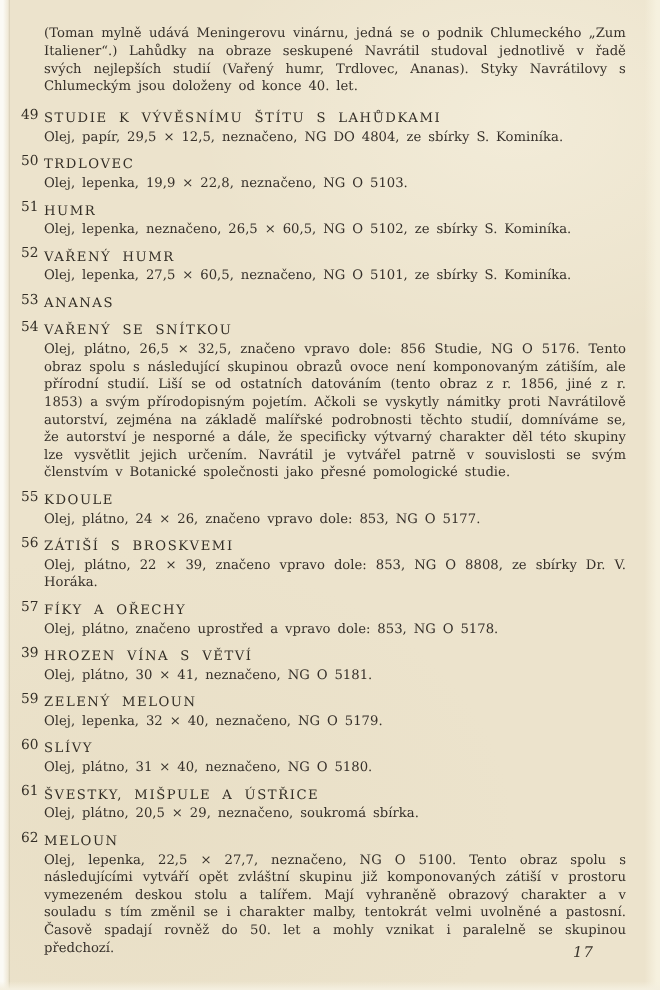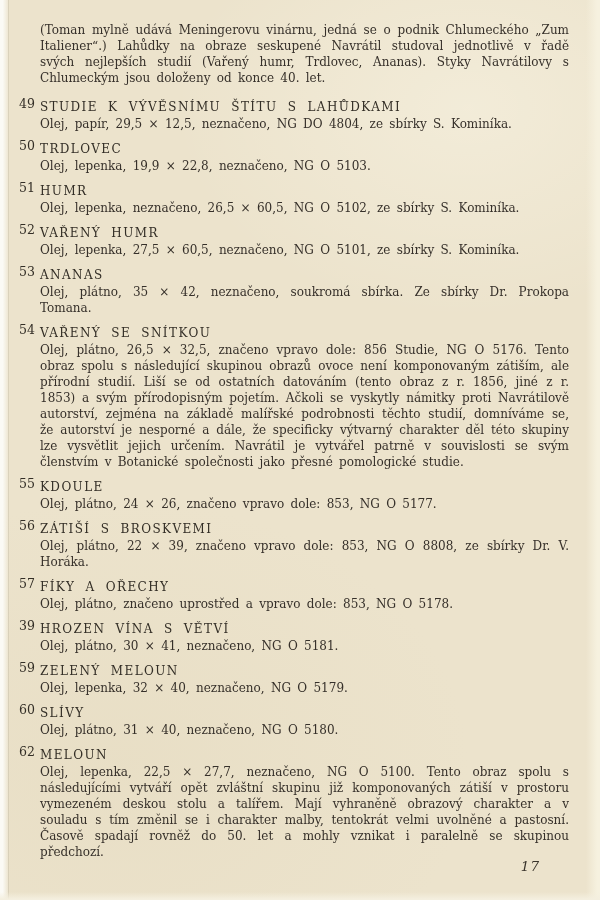--- a/index.html
+++ b/index.html
@@ -102,21 +102,20 @@
 
   <div class="entry">
     <span class="entry-num">52</span>
     <span class="entry-title">VAŘENÝ HUMR</span>
     <p class="entry-details">Olej, lepenka, 27,5 × 60,5, neznačeno, NG O 5101, ze sbírky S. Kominíka.</p>
   </div>
 
   <div class="entry">
     <span class="entry-num">53</span>
     <span class="entry-title">ANANAS</span>
-    <p class="entry-details">Olej, plátno, 35 × 42, neznačeno, soukromá sbírka. Ze sbírky Dr. Prokopa Tomana.</p>
   </div>
 
   <div class="entry">
     <span class="entry-num">54</span>
     <span class="entry-title">VAŘENÝ SE SNÍTKOU</span>
     <p class="entry-details">Olej, plátno, 26,5 × 32,5, značeno vpravo dole: 856 Studie, NG O 5176. Tento obraz spolu s následující skupinou obrazů ovoce není komponovaným zátiším, ale přírodní studií. Liší se od ostatních datováním (tento obraz z r. 1856, jiné z r. 1853) a svým přírodopisným pojetím. Ačkoli se vyskytly námitky proti Navrátilově autorství, zejména na základě malířské podrobnosti těchto studií, domníváme se, že autorství je nesporné a dále, že specificky výtvarný charakter děl této skupiny lze vysvětlit jejich určením. Navrátil je vytvářel patrně v souvislosti se svým členstvím v Botanické společnosti jako přesné pomologické studie.</p>
   </div>
 
   <div class="entry">
     <span class="entry-num">55</span>
@@ -147,20 +146,25 @@
     <span class="entry-title">ZELENÝ MELOUN</span>
     <p class="entry-details">Olej, lepenka, 32 × 40, neznačeno, NG O 5179.</p>
   </div>
 
   <div class="entry">
     <span class="entry-num">60</span>
     <span class="entry-title">SLÍVY</span>
     <p class="entry-details">Olej, plátno, 31 × 40, neznačeno, NG O 5180.</p>
   </div>
 
+  <div class="entry">
+    <span class="entry-num">61</span>
+    <span class="entry-title">ŠVESTKY, MIŠPULE A ÚSTŘICE</span>
+    <p class="entry-details">Olej, plátno, 20,5 × 29, neznačeno, soukromá sbírka.</p>
+  </div>
 
   <div class="entry">
     <span class="entry-num">62</span>
     <span class="entry-title">MELOUN</span>
     <p class="entry-details">Olej, lepenka, 22,5 × 27,7, neznačeno, NG O 5100. Tento obraz spolu s následujícími vytváří opět zvláštní skupinu již komponovaných zátiší v prostoru vymezeném deskou stolu a talířem. Mají vyhraněně obrazový charakter a v souladu s tím změnil se i charakter malby, tentokrát velmi uvolněné a pastosní. Časově spadají rovněž do 50. let a mohly vznikat i paralelně se skupinou předchozí.</p>
   </div>
 </div>
 
   <div class="page-number">17</div>
 </div>

